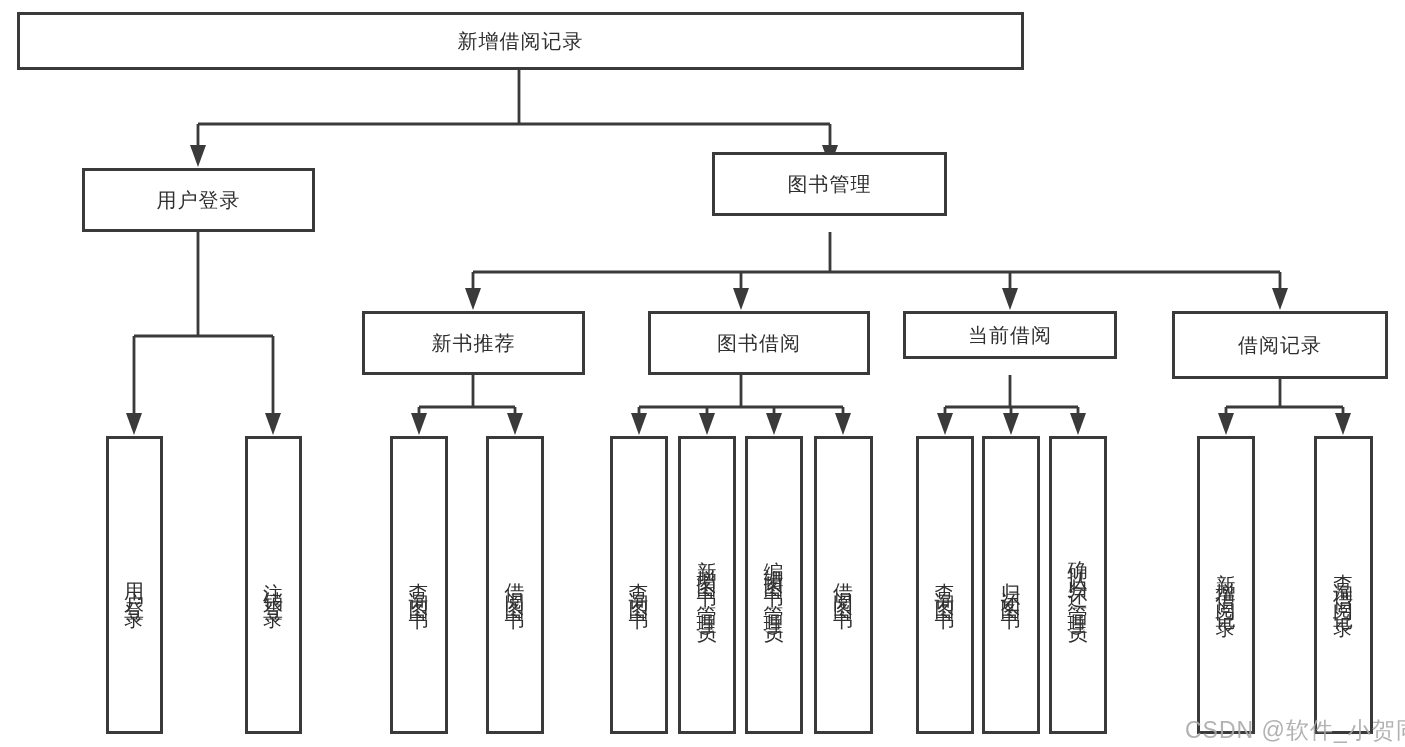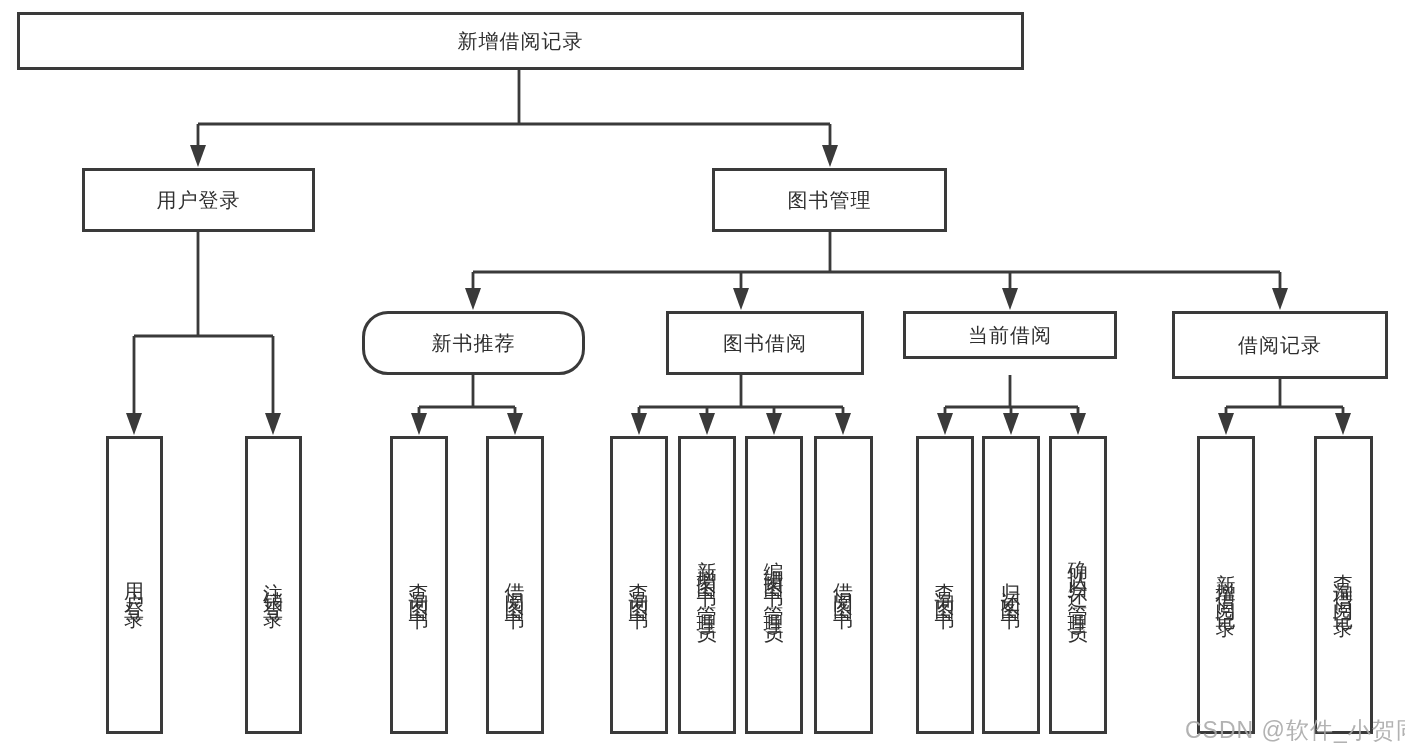--- a/index.html
+++ b/index.html
@@ -102,24 +102,24 @@
       <polygon points="1070,413 1086,413 1078,435"></polygon>
 
       <polygon points="1218,413 1234,413 1226,435"></polygon>
       <polygon points="1335,413 1351,413 1343,435"></polygon>
     </g>
   </svg>
 
   <div class="node" style="left:17px; top:12px; width:1007px; height:58px;">新增借阅记录</div>
 
   <div class="node" style="left:82px; top:168px; width:233px; height:64px;">用户登录</div>
-  <div class="node" style="left:712px; top:168px; width:235px; height:64px;">图书管理</div>
+  <div class="node" style="left:712px; top:152px; width:235px; height:64px;">图书管理</div>
 
-  <div class="node" style="left:362px; top:311px; width:223px; height:64px;border-radius:26px;">新书推荐</div>
-  <div class="node" style="left:666px; top:311px; width:198px; height:64px;">图书借阅</div>
+  <div class="node" style="left:362px; top:311px; width:223px; height:64px;">新书推荐</div>
+  <div class="node" style="left:648px; top:311px; width:222px; height:64px;">图书借阅</div>
   <div class="node" style="left:903px; top:311px; width:214px; height:48px;">当前借阅</div>
   <div class="node" style="left:1172px; top:311px; width:216px; height:68px;">借阅记录</div>
 
   <div class="node vnode" style="left:106px; top:436px; width:57px; height:298px;">用户登录</div>
   <div class="node vnode" style="left:245px; top:436px; width:57px; height:298px;">注销登录</div>
 
   <div class="node vnode" style="left:390px; top:436px; width:58px; height:298px;">查询图书</div>
   <div class="node vnode" style="left:486px; top:436px; width:58px; height:298px;">借阅图书</div>
 
   <div class="node vnode" style="left:610px; top:436px; width:58px; height:298px;">查询图书</div>

